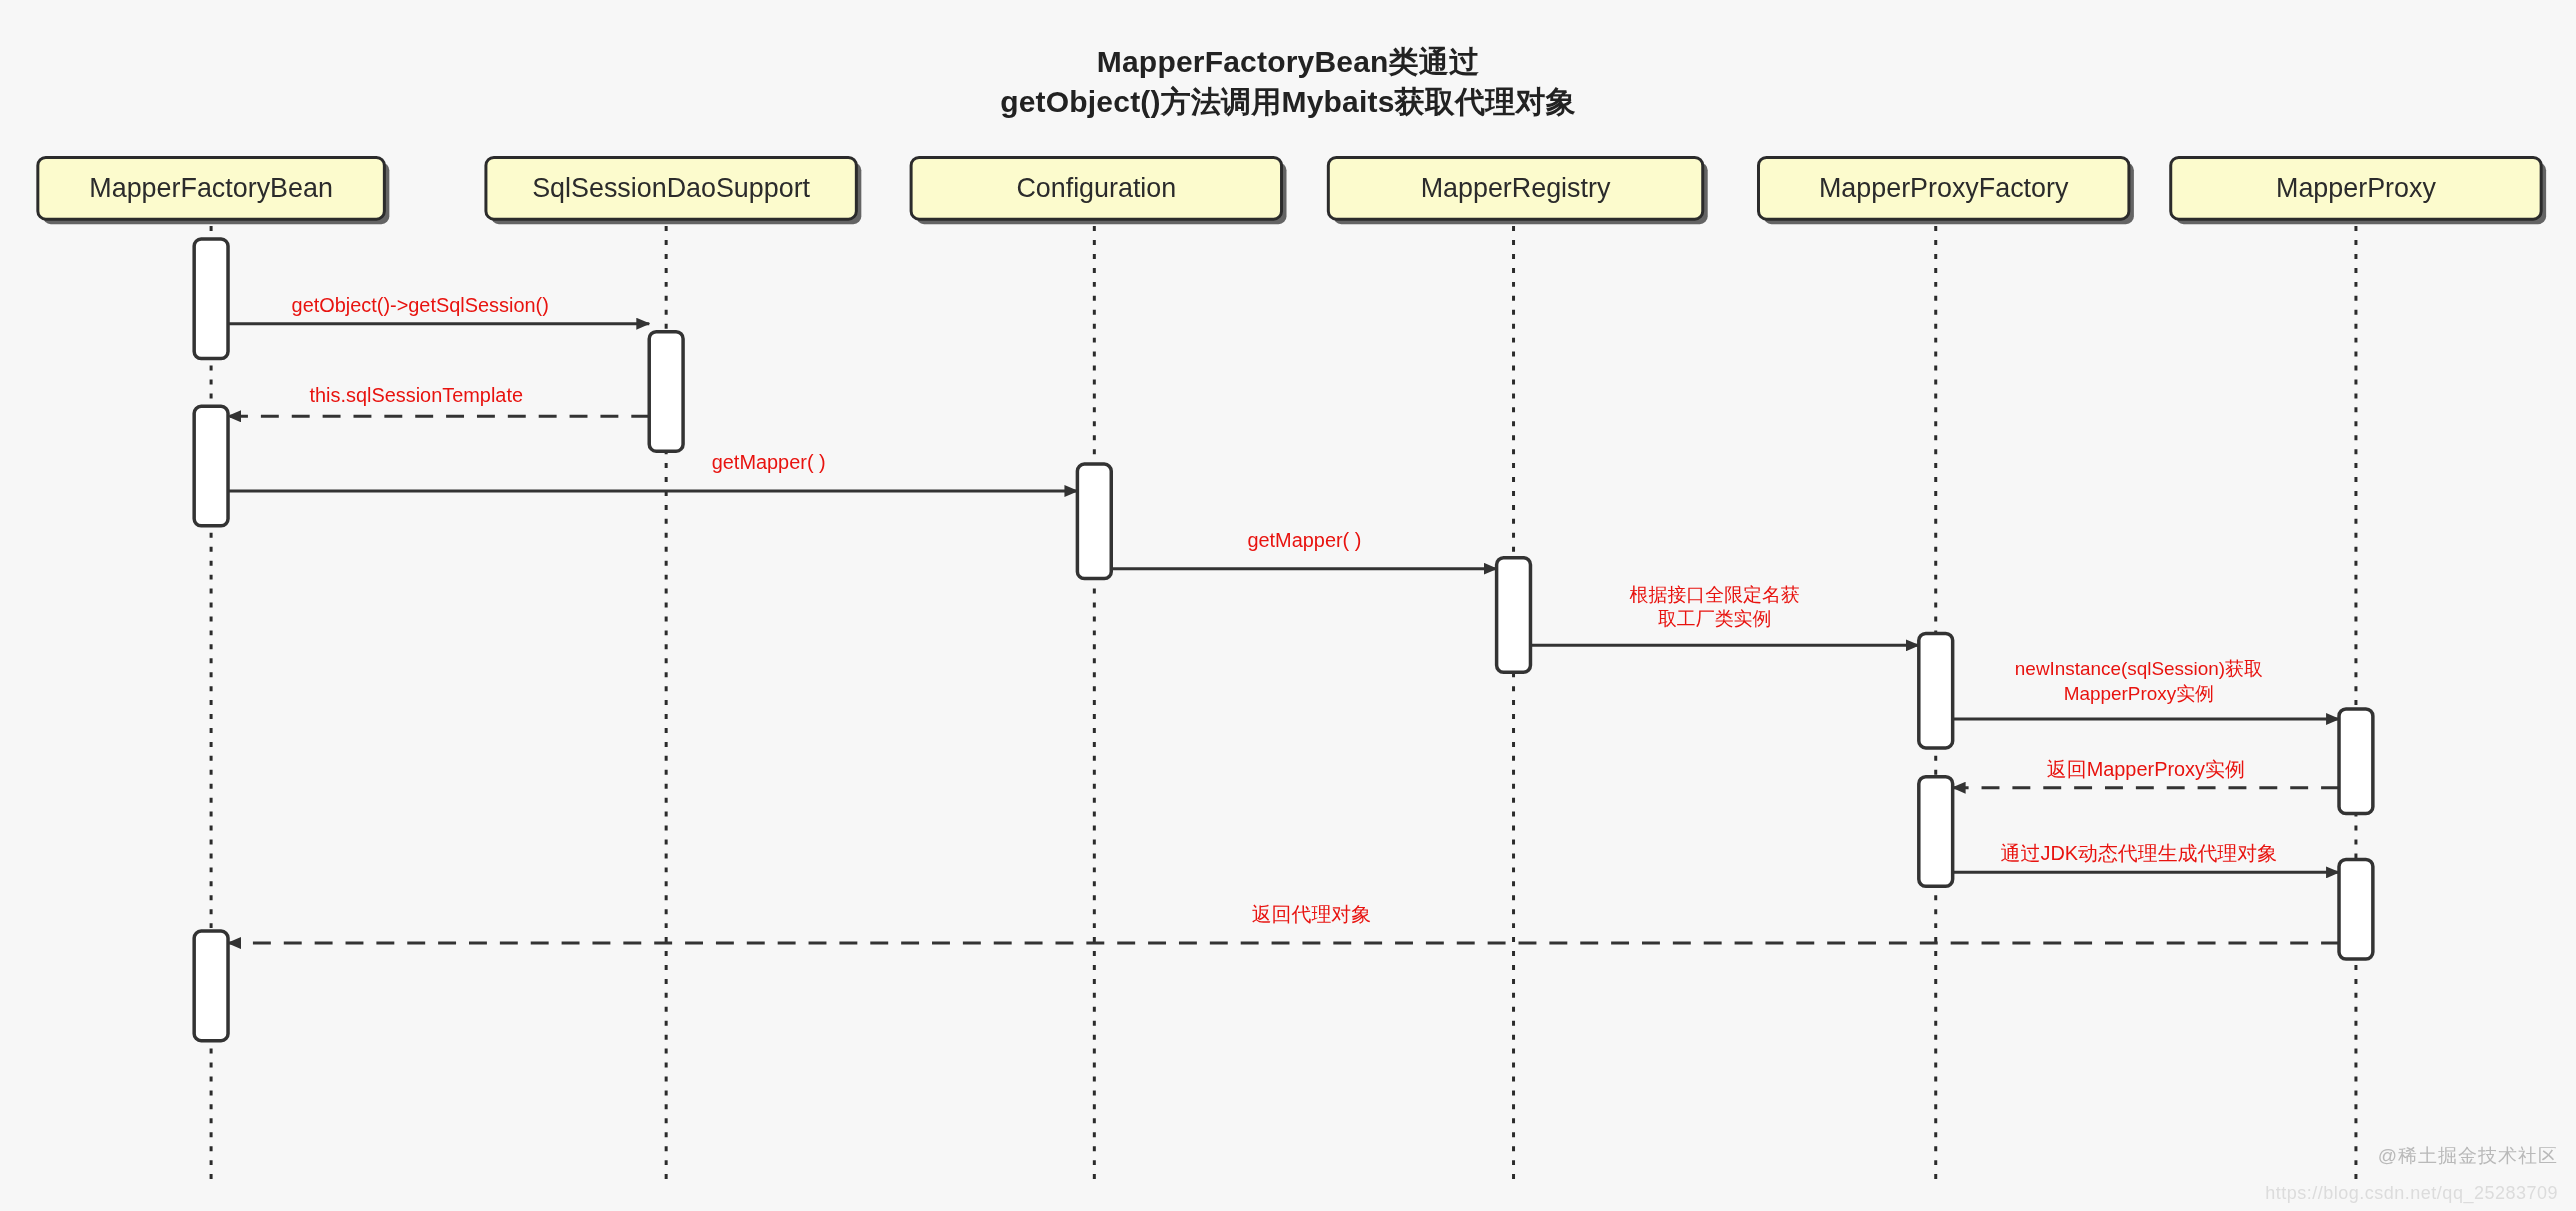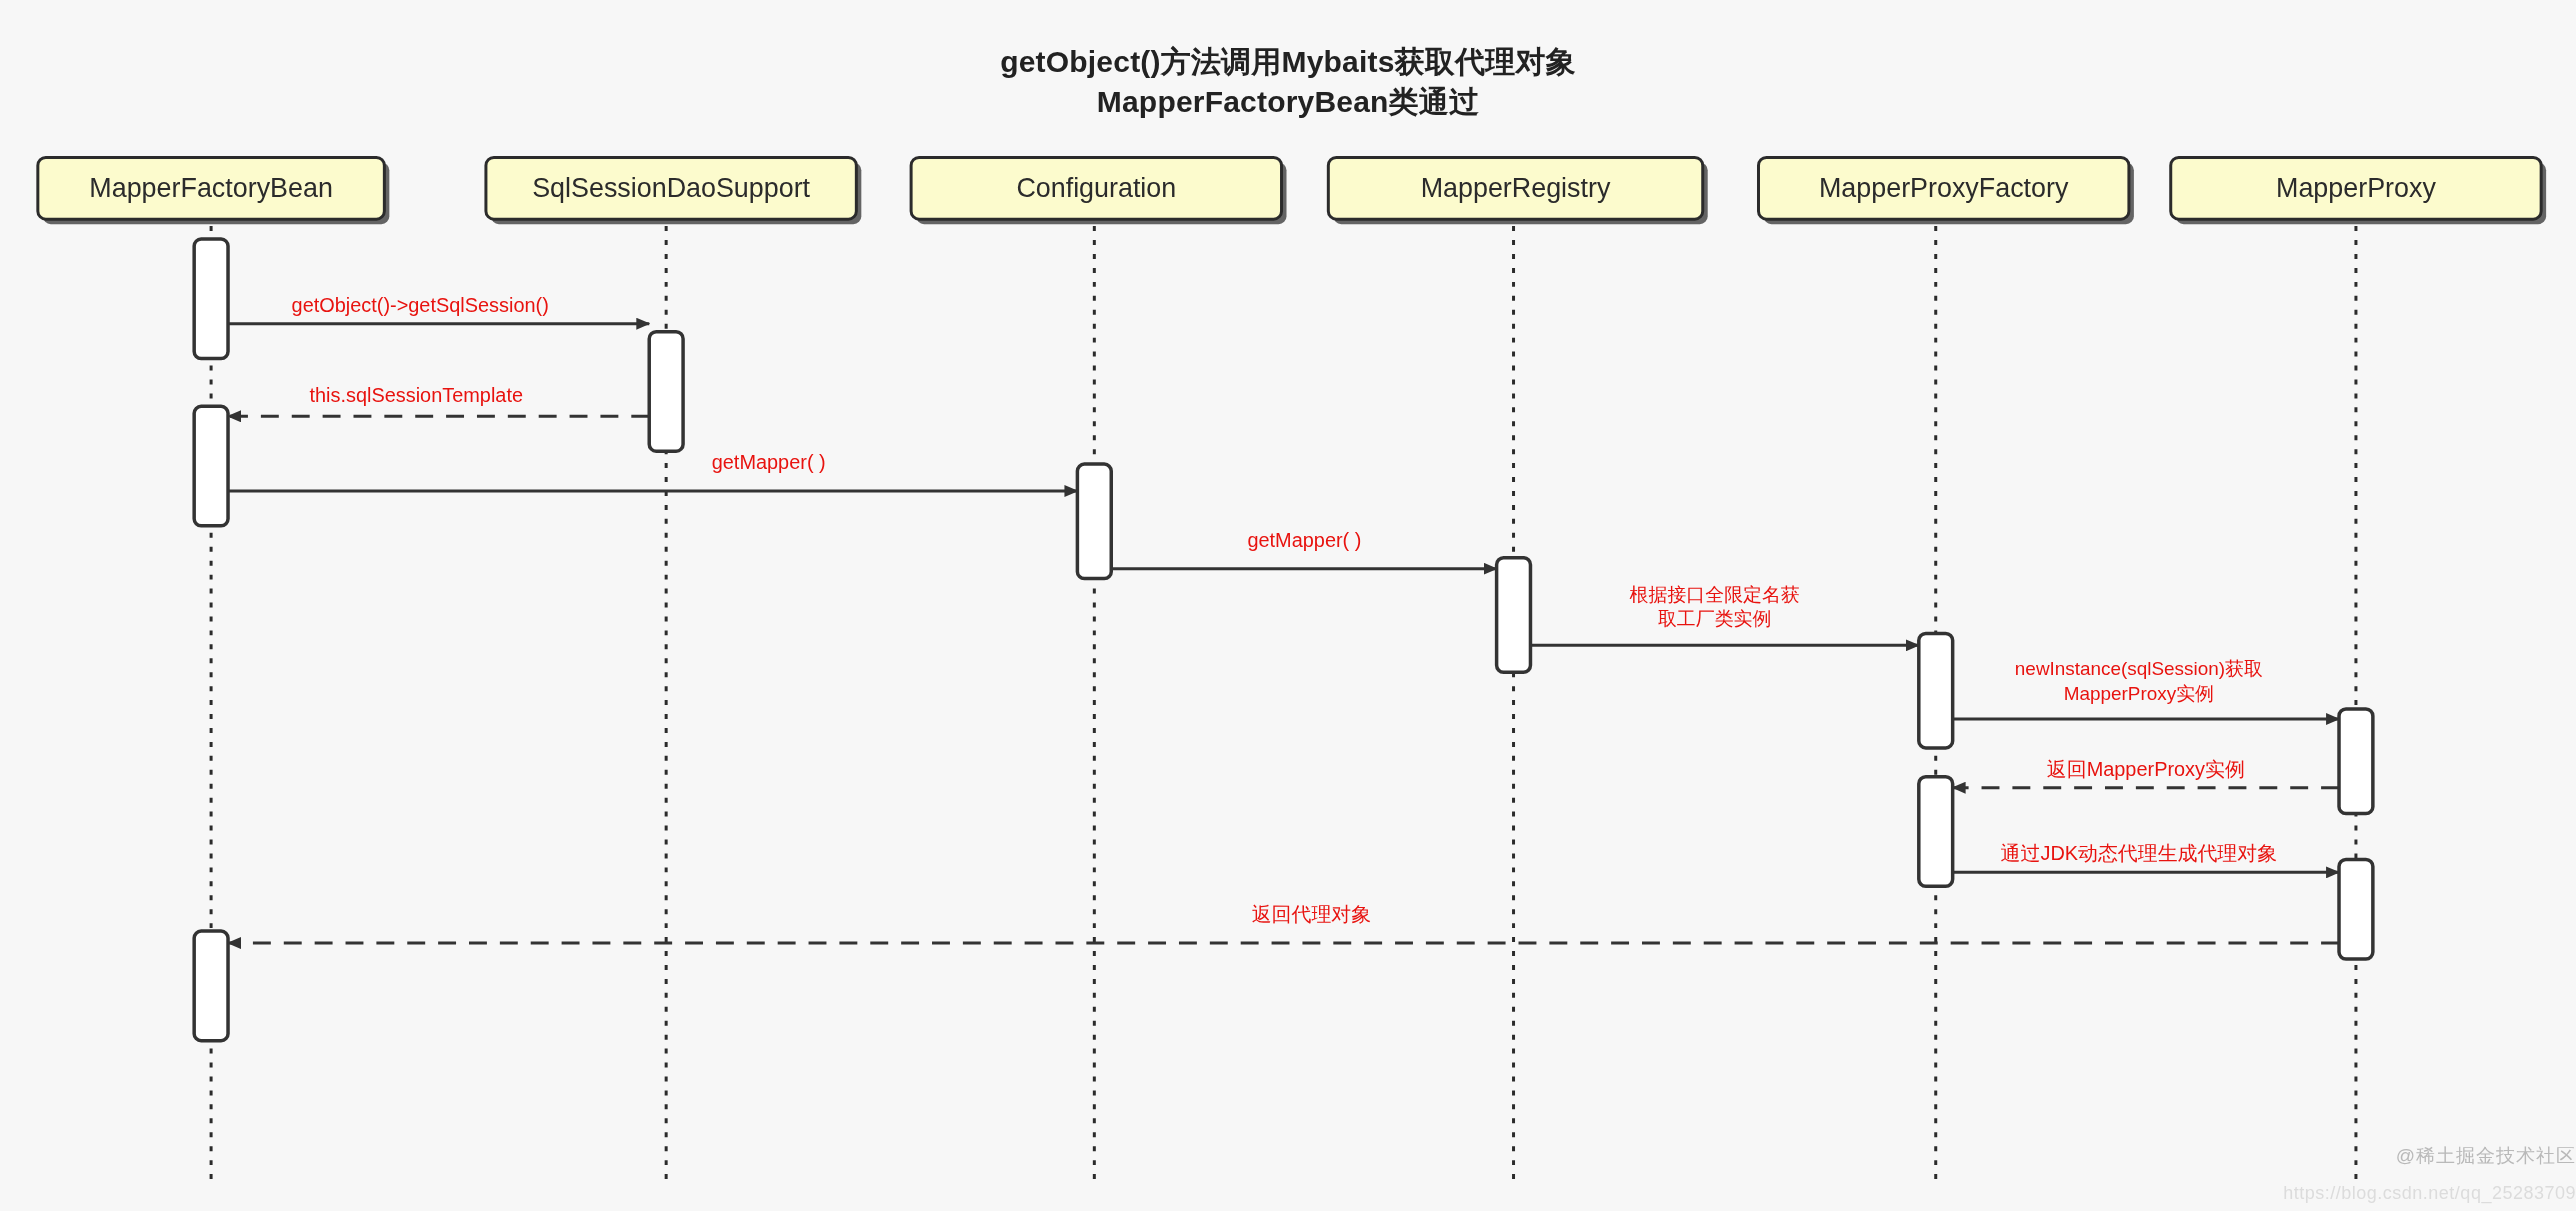--- a/index.html
+++ b/index.html
@@ -47,21 +47,21 @@
     font-size: 20px;
     fill: #e8130f;
   }
   .msg-label-cn {
     font-family: "Liberation Sans", "DejaVu Sans", sans-serif;
     font-size: 19px;
     fill: #e8130f;
   }
   .watermark {
     position: absolute;
-    right: 0;
+    right: 18px;
     bottom: 8px;
     text-align: right;
     user-select: none;
   }
   .wm-main {
     display: block;
     font-size: 19px;
     color: #b9b9b9;
     letter-spacing: 1px;
   }
@@ -72,22 +72,22 @@
     letter-spacing: 0.5px;
     margin-top: 14px;
   }
 </style>
 </head>
 <body>
 
 <div id="canvas">
 
   <div class="title-block">
+    <span class="title-line">MapperFactoryBean类通过</span>
     <span class="title-line">getObject()方法调用Mybaits获取代理对象</span>
-    <span class="title-line">MapperFactoryBean类通过</span>
   </div>
 
   <svg id="diagram-svg" viewBox="0 0 2587 1217">
     <defs>
       <marker id="arrow-solid" markerWidth="14" markerHeight="12" refX="13" refY="6" orient="auto" markerUnits="userSpaceOnUse">
         <path d="M0,0 L14,6 L0,12 z" fill="#333333"></path>
       </marker>
       <marker id="arrow-open" markerWidth="14" markerHeight="12" refX="13" refY="6" orient="auto" markerUnits="userSpaceOnUse">
         <path d="M0,0 L14,6 L0,12 z" fill="#333333"></path>
       </marker>

